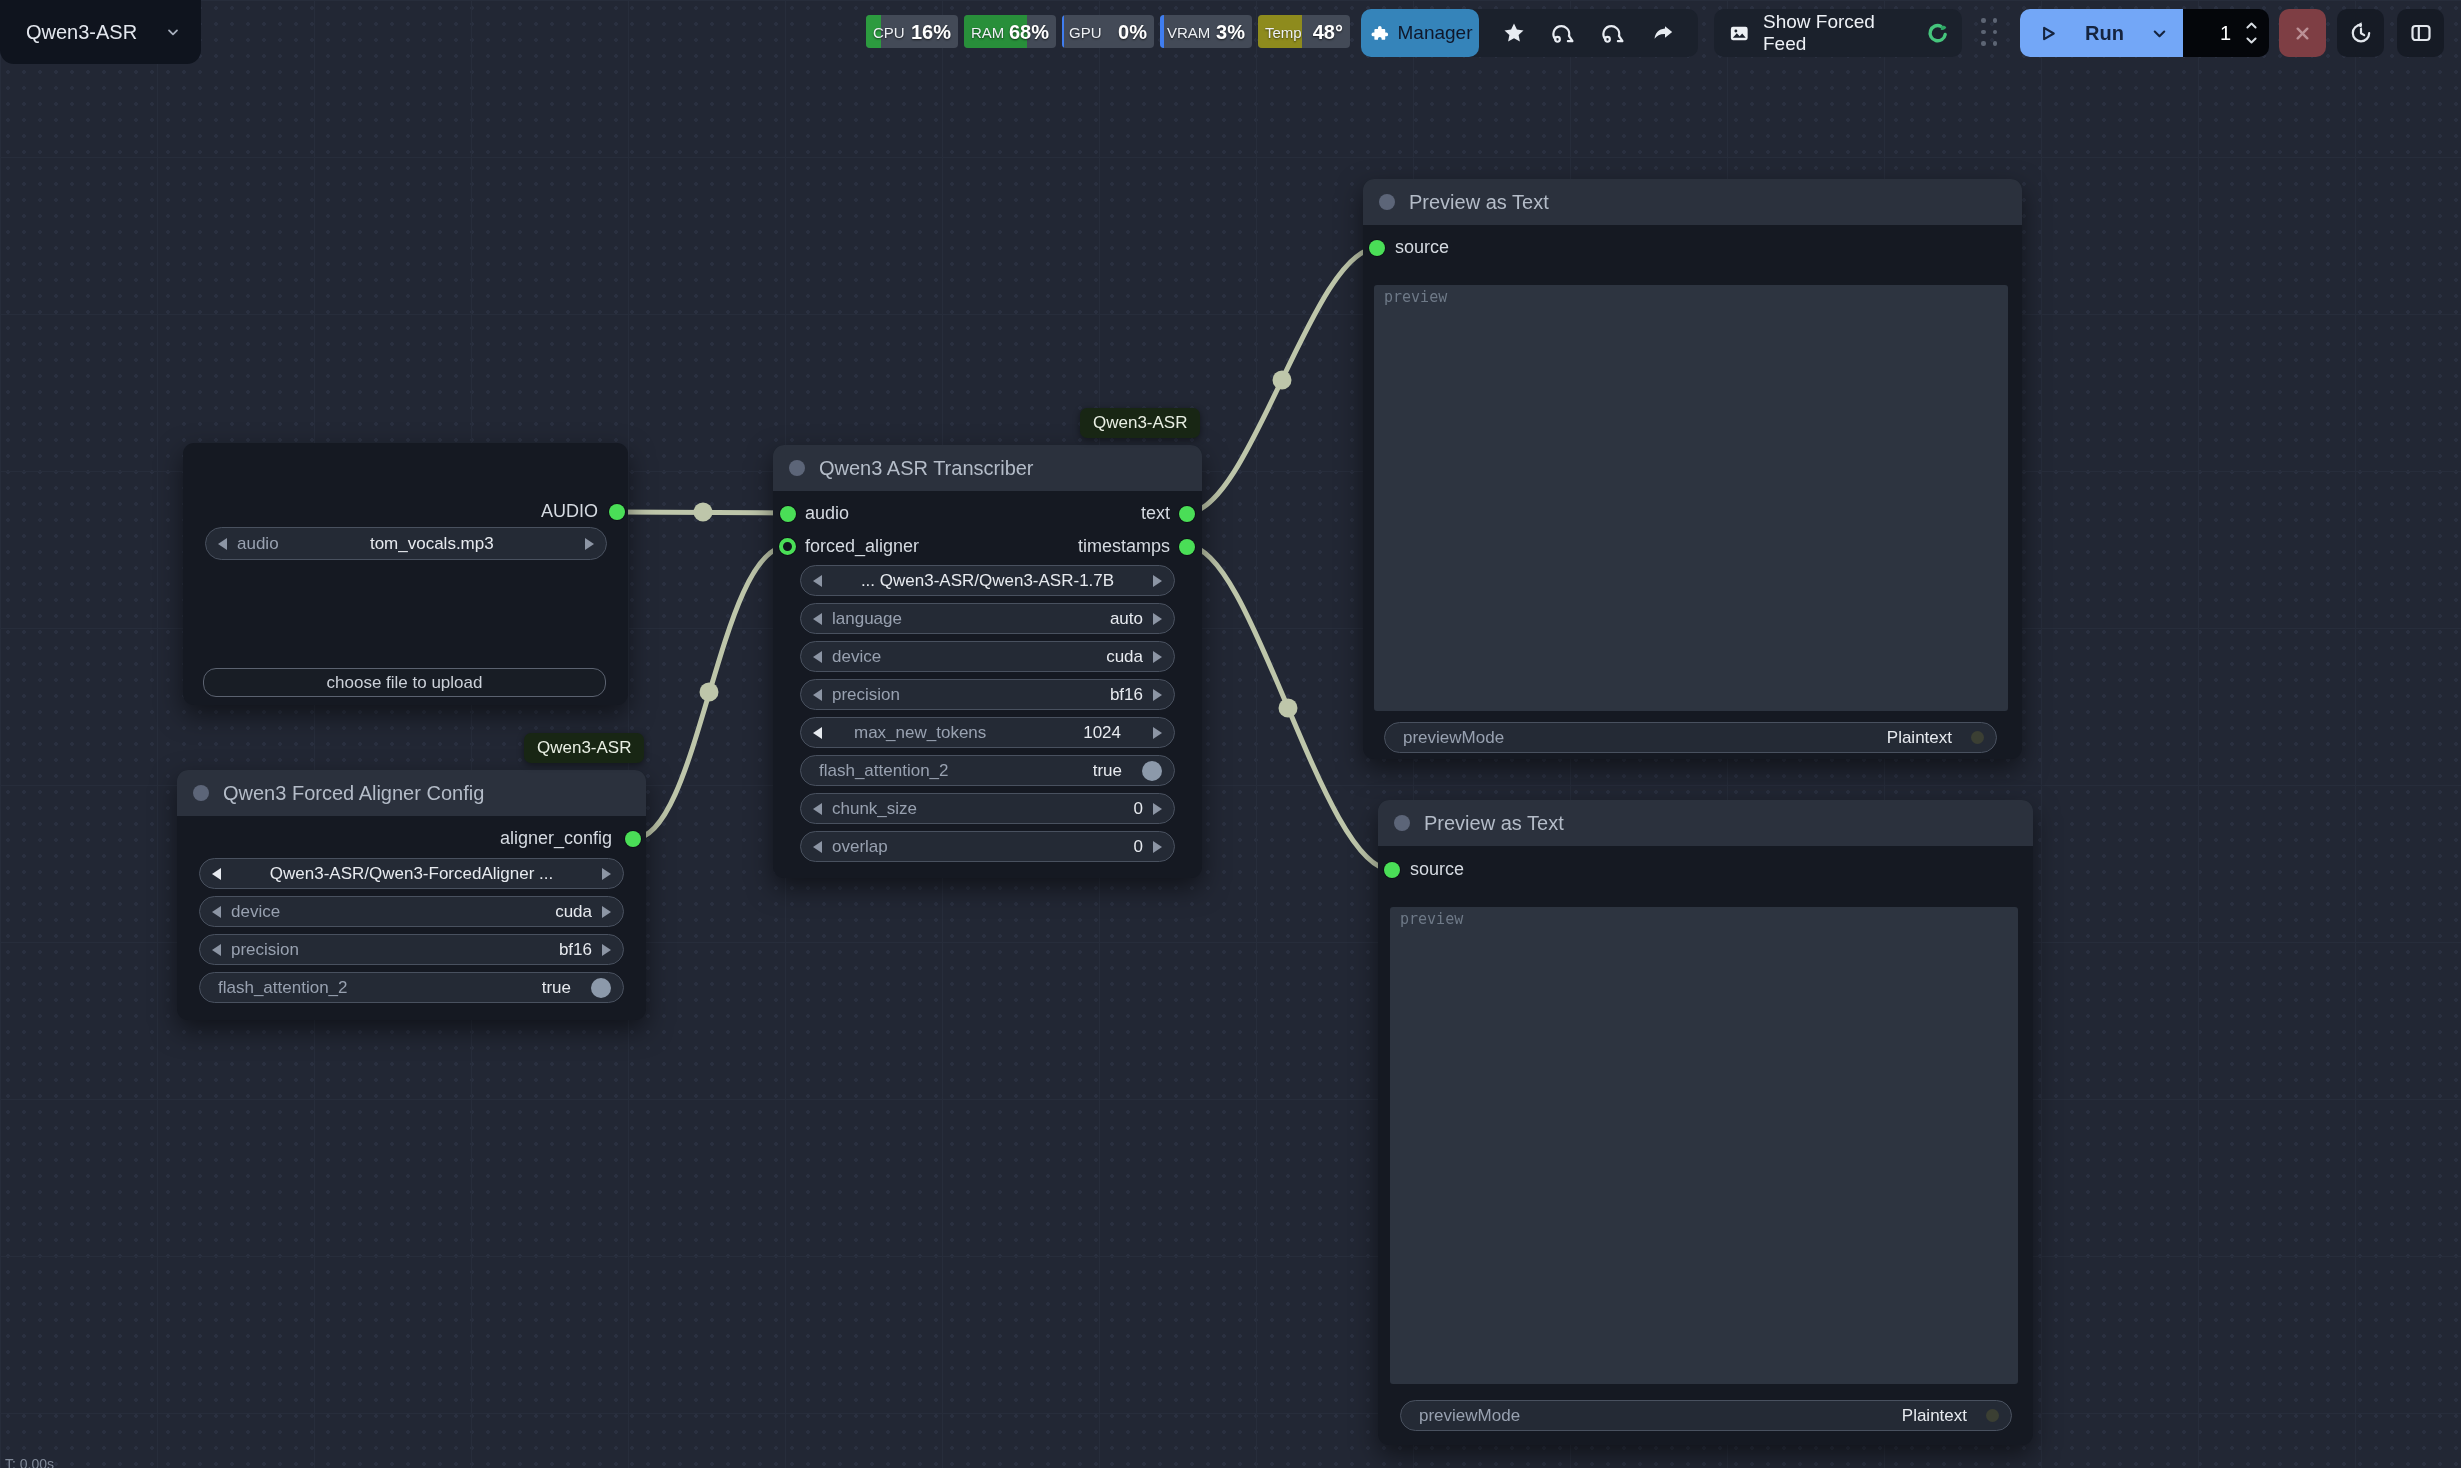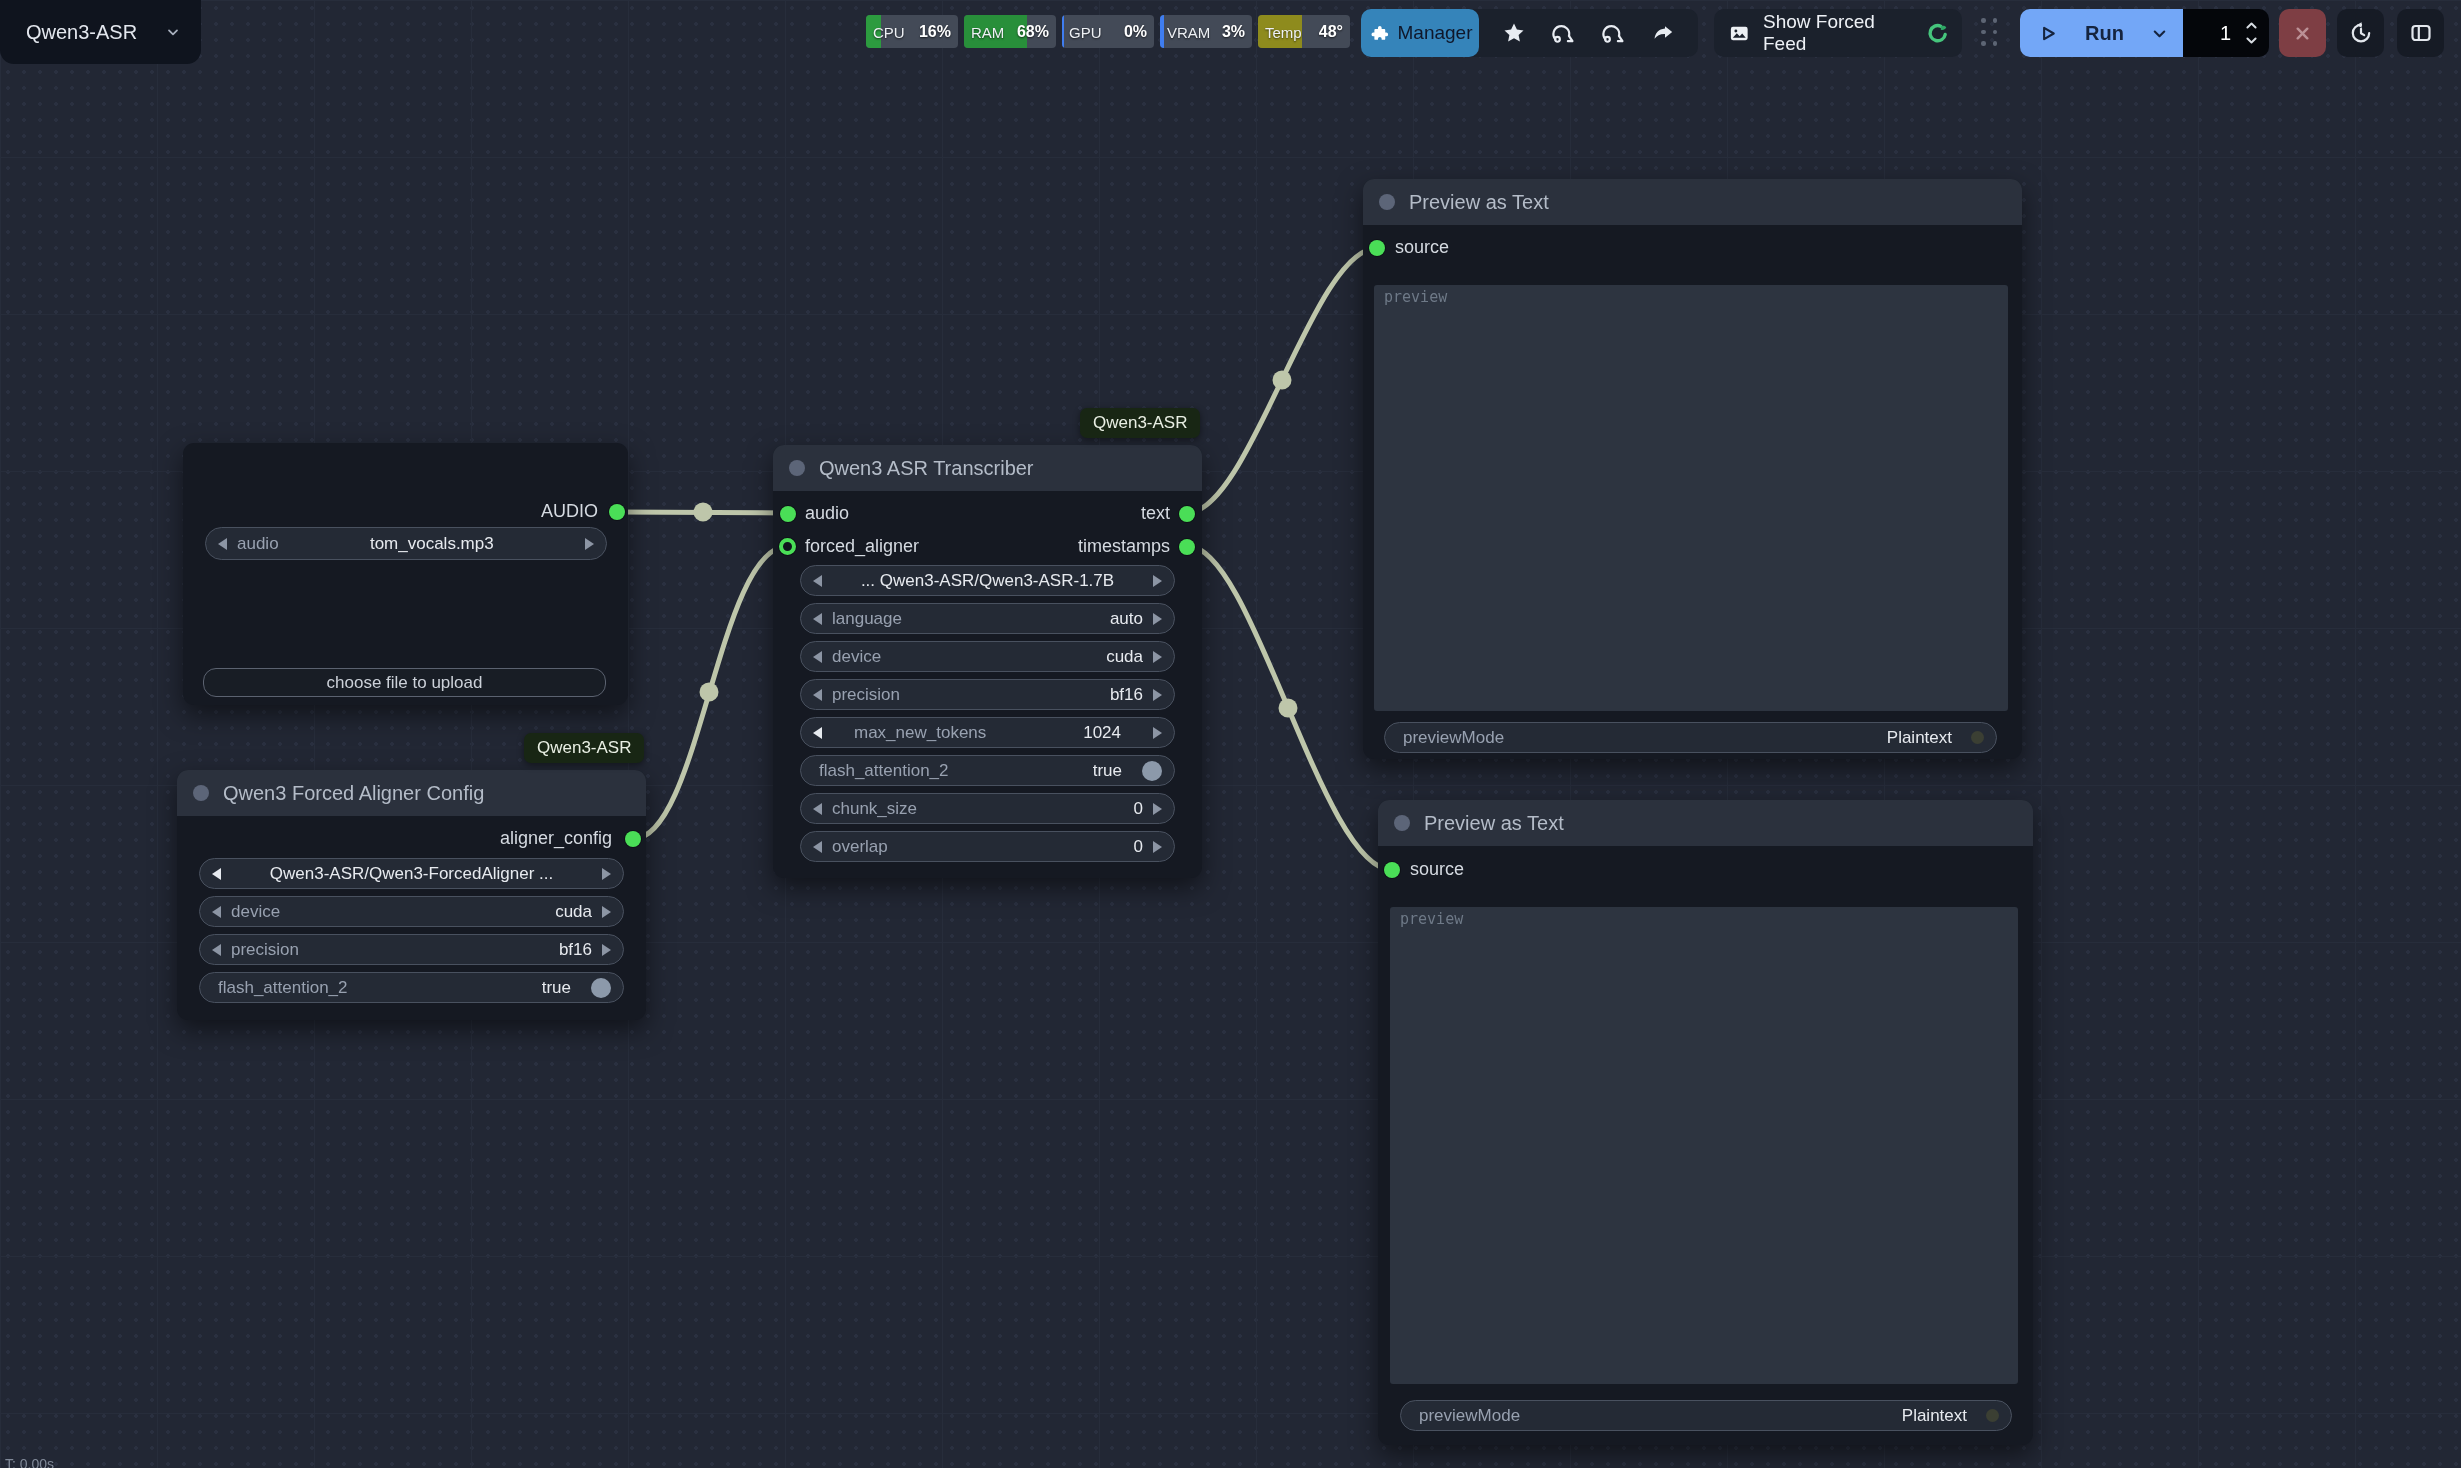--- a/index.html
+++ b/index.html
@@ -14,21 +14,21 @@
   
   .wtab{position:absolute;left:0;top:0;width:201px;height:64px;background:#0f141e;
     border-radius:0 0 14px 14px;display:flex;align-items:center;padding:0 20px 0 26px;
     box-sizing:border-box;z-index:6;color:#e3e7ee;font-size:20px;gap:14px;}
   .wtab .title{flex:1}
   .monwrap{position:absolute;left:866px;top:15px;height:33px;display:flex;gap:6px;z-index:6;}
   .mon{position:relative;width:92px;height:33px;background:#434a57;border-radius:4px;overflow:hidden;text-align:center;}
   .mon-fill{position:absolute;left:0;top:0;bottom:0;}
   .mon-label{position:absolute;left:7px;top:50%;transform:translateY(-50%);font-size:15px;
     color:#eef1f5;text-shadow:0 1px 2px rgba(0,0,0,.65);}
-  .mon-value{position:absolute;right:7px;top:50%;transform:translateY(-50%);font-size:16px;
+  .mon-value{position:absolute;right:7px;top:50%;transform:translateY(-50%);font-size:20px;
     font-weight:bold;color:#fff;text-shadow:0 1px 2px rgba(0,0,0,.65);}
   .panel{position:absolute;top:9px;height:48px;background:#1b212c;border-radius:10px;z-index:6;
     display:flex;align-items:center;}
   .mgr-btn{height:48px;width:118px;background:#3584ba;border-radius:10px;display:flex;
     align-items:center;justify-content:center;gap:9px;color:#0f172a;font-size:19px;border:none;cursor:pointer;}
   .iconbtn{background:none;border:none;padding:0;cursor:pointer;display:flex;align-items:center;justify-content:center;}
   .feed-btn{display:flex;align-items:center;gap:12px;padding:0 14px 0 14px;width:100%;height:100%;
     background:none;border:none;color:#eef1f6;font-size:19px;cursor:pointer;}
   .draghandle{position:absolute;left:1981px;top:18px;display:grid;grid-template-columns:repeat(2,4.5px);
     grid-template-rows:repeat(3,4.5px);gap:7px;z-index:6;cursor:grab;}

